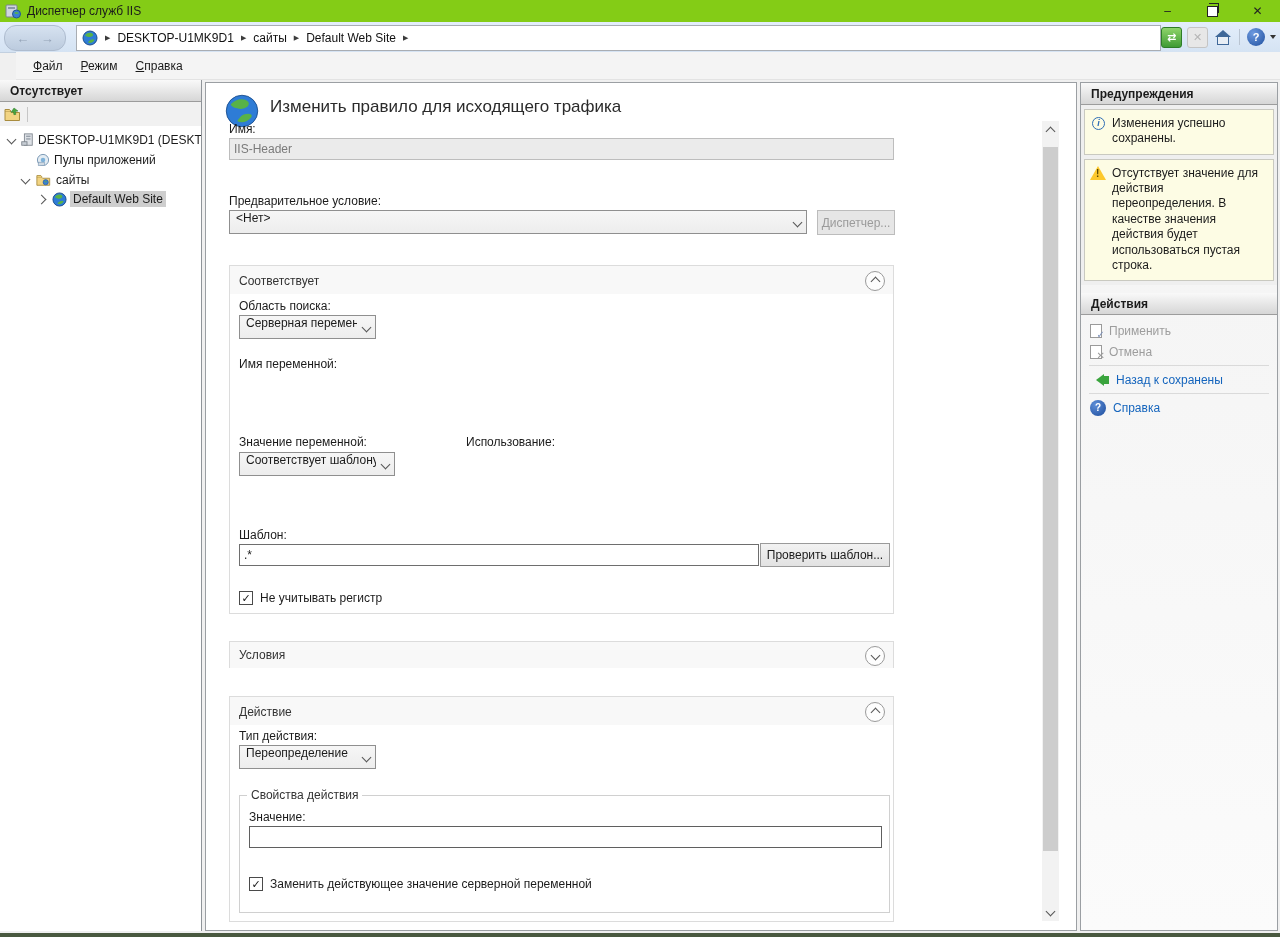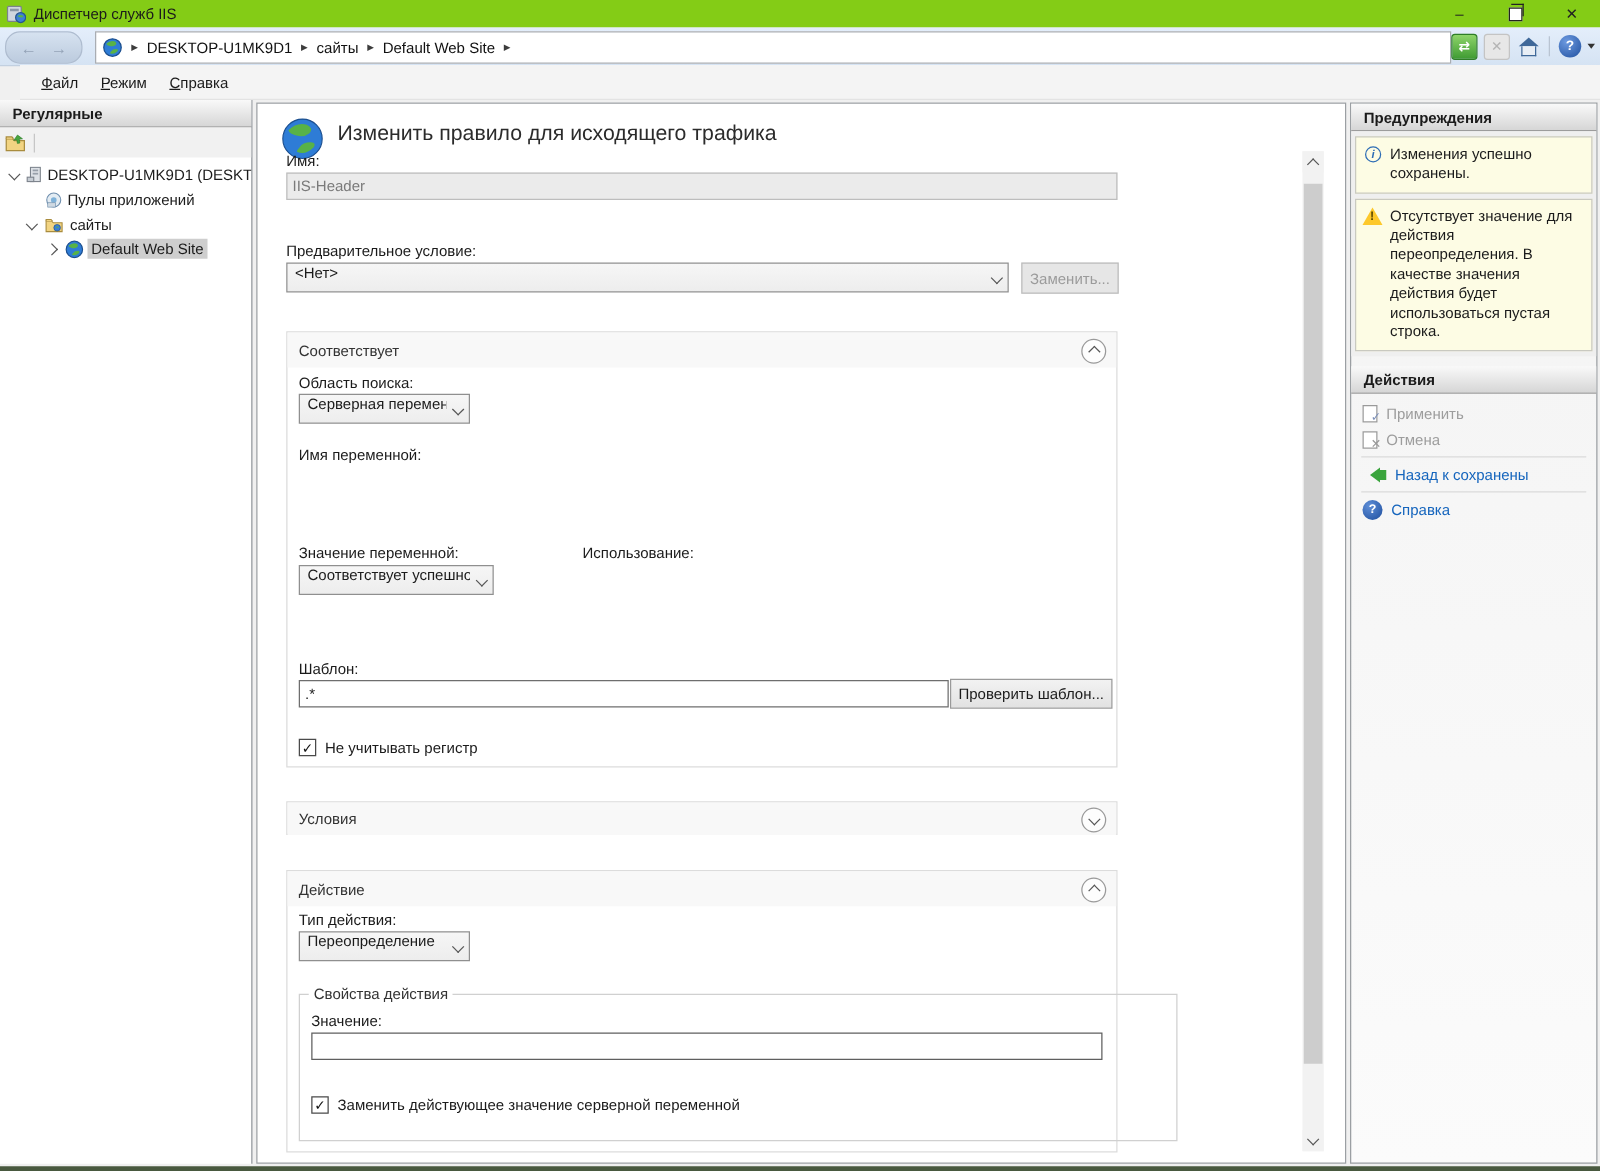--- a/index.html
+++ b/index.html
@@ -183,21 +183,21 @@
     </div>
   </div>
 
   <div class="menubar">
     <span class="menu-item">Файл</span>
     <span class="menu-item">Режим</span>
     <span class="menu-item">Справка</span>
   </div>
 
   <div class="left-panel">
-    <div class="panel-header">Регулярные</div>
+    <div class="panel-header">Отсутствует</div>
     <div class="lp-toolbar">
       <svg width="17" height="15" viewBox="0 0 17 15">
         <path d="M1 4 L6 4 L7.5 5.5 L15.5 5.5 L15.5 13.5 L1 13.5 Z" fill="#f2d482" stroke="#a98c3e"></path>
         <path d="M1 4 L1 2.5 L5.5 2.5 L6.8 4" fill="#f2d482" stroke="#a98c3e"></path>
         <path d="M10 1 l4 3 l-2.6 .4 l.5 3 l-2 .3 l-.5 -3 l-2.4 .6 z" fill="#49a53f" stroke="#2d7a2a" stroke-width="0.5"></path>
       </svg>
       <div class="tb-sep"></div>
     </div>
     <div class="tree">
       <div class="tree-row" style="margin-top:4px">
@@ -251,42 +251,42 @@
     <span class="lbl" style="left:23px;top:39px">Имя:</span>
     <input class="input disabled" style="left: 23px; top: 55px; width: 665px; height: 22px;" value="IIS-Header">
 
     <span class="lbl" style="left:23px;top:111px">Предварительное условие:</span>
     <div class="combo" style="left:23px;top:127px;width:578px;height:24px">
       <span class="val">&lt;Нет&gt;</span>
       <span class="dd">
           <span class="chev down"></span>
         </span>
     </div>
-    <div class="btn disabled" style="left:611px;top:127px;width:78px;height:25px">Заменить...</div>
+    <div class="btn disabled" style="left:611px;top:127px;width:78px;height:25px">Диспетчер...</div>
 
     <div class="section" style="left:23px;top:182px;width:665px;height:349px">
       <div class="sec-head"></div>
       <span class="sec-title">Соответствует</span>
       <div class="circle-btn">
           <span class="chev up"></span>
         </div>
 
       <span class="lbl" style="left:9px;top:33px">Область поиска:</span>
       <div class="combo" style="left:9px;top:49px;width:137px;height:24px">
         <span class="val">Серверная переменн</span>
         <span class="dd">
             <span class="chev down"></span>
           </span>
       </div>
 
       <span class="lbl" style="left:9px;top:91px">Имя переменной:</span>
 
       <span class="lbl" style="left:9px;top:169px">Значение переменной:</span>
       <div class="combo" style="left:9px;top:186px;width:156px;height:24px">
-        <span class="val">Соответствует успешно</span>
+        <span class="val">Соответствует шаблону</span>
         <span class="dd">
             <span class="chev down"></span>
           </span>
       </div>
       <span class="lbl" style="left:236px;top:169px">Использование:</span>
 
       <span class="lbl" style="left:9px;top:262px">Шаблон:</span>
       <input class="input" style="left: 9px; top: 278px; width: 520px; height: 22px; border-color: rgb(110, 110, 110);" value=".*">
       <div class="btn" style="left:530px;top:277px;width:130px;height:24px">Проверить шаблон...</div>
 
@@ -314,21 +314,21 @@
         </div>
 
       <span class="lbl" style="left:9px;top:32px">Тип действия:</span>
       <div class="combo" style="left:9px;top:48px;width:137px;height:24px">
         <span class="val">Переопределение</span>
         <span class="dd">
             <span class="chev down"></span>
           </span>
       </div>
 
-      <div class="groupbox" style="left:9px;top:98px;width:703px;height:118px">
+      <div class="groupbox" style="left:9px;top:98px;width:651px;height:118px">
         <span class="gb-legend">Свойства действия</span>
         <span class="lbl" style="left:9px;top:14px">Значение:</span>
         <input class="input" style="left: 9px; top: 30px; width: 633px; height: 22px; border-color: rgb(95, 95, 95);" value="">
         <div class="cbrow" style="left:9px;top:81px">
           <span class="cb">
               <span>✓</span>
             </span>
           <span>Заменить действующее значение серверной переменной</span>
         </div>
       </div>

